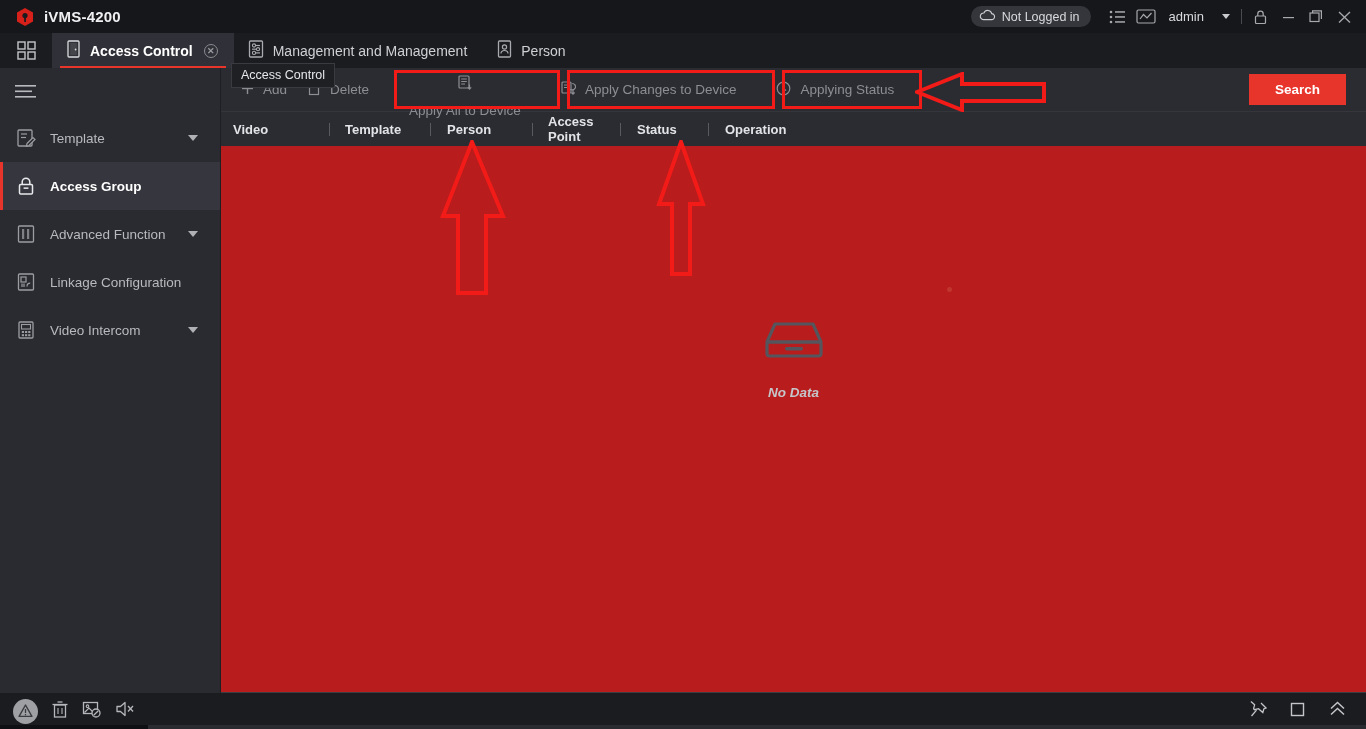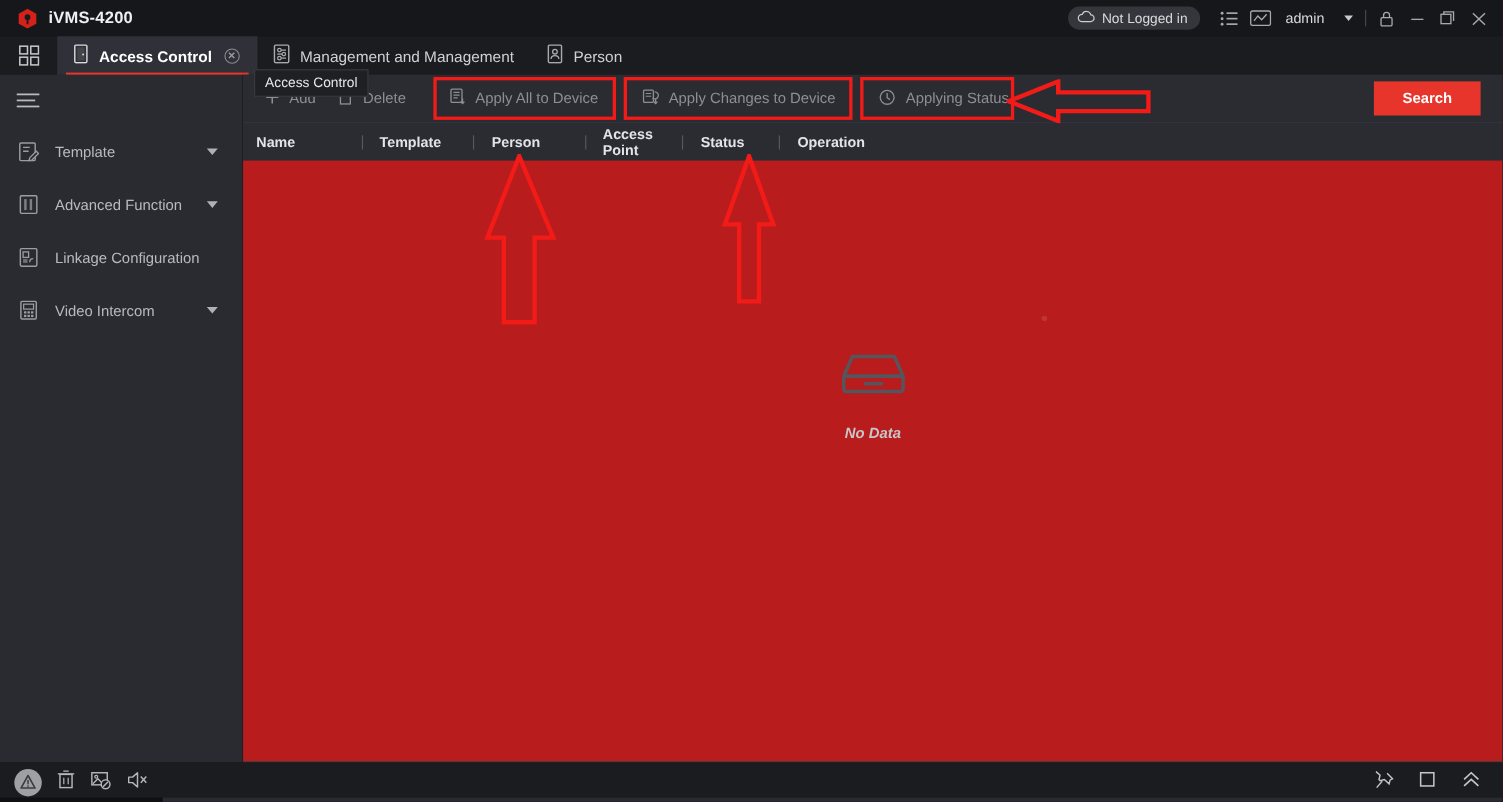--- a/index.html
+++ b/index.html
@@ -329,20 +329,30 @@
         <rect x="2" y="2" width="14" height="16" rx="1" fill="none" stroke="#9c9da1" stroke-width="1.3"></rect>
         <line x1="5" y1="6" x2="11" y2="6" stroke="#9c9da1" stroke-width="1.2"></line>
         <line x1="5" y1="9.5" x2="10" y2="9.5" stroke="#9c9da1" stroke-width="1.2"></line>
         <path d="M11 15.5l6-6 2 2-6 6-2.6.6z" fill="#2a2b31" stroke="#9c9da1" stroke-width="1.2"></path>
       </svg>
     </span>
     <span class="lbl">Template</span>
     <span class="chev"></span>
   </div>
 
+  <div class="side-item active">
+    <span class="ico">
+      <svg width="20" height="20" viewBox="0 0 20 20">
+        <rect x="3.5" y="8.5" width="13" height="9.5" rx="1.2" fill="none" stroke="#e8e9ec" stroke-width="1.5"></rect>
+        <path d="M6.2 8.5V6a3.8 3.8 0 0 1 7.6 0v2.5" fill="none" stroke="#e8e9ec" stroke-width="1.5"></path>
+        <rect x="7.6" y="11.4" width="4.8" height="1.5" fill="#e8e9ec"></rect>
+      </svg>
+    </span>
+    <span class="lbl">Access Group</span>
+  </div>
 
   <div class="side-item">
     <span class="ico">
       <svg width="20" height="20" viewBox="0 0 20 20">
         <rect x="2.5" y="2" width="15" height="16" rx="1" fill="none" stroke="#9c9da1" stroke-width="1.3"></rect>
         <rect x="6" y="5" width="2.2" height="10" fill="#9c9da1" opacity=".75"></rect>
         <rect x="11" y="5" width="2.2" height="10" fill="#9c9da1" opacity=".75"></rect>
       </svg>
     </span>
     <span class="lbl">Advanced Function</span>
@@ -396,21 +406,21 @@
       <span>
         <svg width="14" height="15" viewBox="0 0 14 15">
           <rect x="2.5" y="4" width="9" height="9.5" fill="none" stroke="#8d8e93" stroke-width="1.2"></rect>
           <line x1="1" y1="3.6" x2="13" y2="3.6" stroke="#8d8e93" stroke-width="1.2"></line>
           <line x1="5" y1="1.2" x2="9" y2="1.2" stroke="#8d8e93" stroke-width="1.2"></line>
         </svg>
       </span>
       <span>Delete</span>
     </div>
 
-    <div class="tb-btn" style="margin-left:20px;">
+    <div class="tb-btn" style="margin-left:20px;flex-direction:column;">
       <span>
         <svg width="14" height="16" viewBox="0 0 14 16">
           <rect x="1" y="1" width="10" height="12" rx="1" fill="none" stroke="#8d8e93" stroke-width="1.2"></rect>
           <line x1="3.2" y1="4" x2="8.8" y2="4" stroke="#8d8e93" stroke-width="1"></line>
           <line x1="3.2" y1="6.5" x2="8.8" y2="6.5" stroke="#8d8e93" stroke-width="1"></line>
           <line x1="3.2" y1="9" x2="7" y2="9" stroke="#8d8e93" stroke-width="1"></line>
           <path d="M11.5 9.5v4.5M9.8 12.4l1.7 1.8 1.7-1.8" fill="none" stroke="#8d8e93" stroke-width="1.2"></path>
         </svg>
       </span>
       <span>Apply All to Device</span>
@@ -437,21 +447,21 @@
         </svg>
       </span>
       <span>Applying Status</span>
     </div>
 
     <button class="search-btn">Search</button>
   </div>
 
   <div class="thead">
     <div class="th" style="width:96px;">
-        <span>Name</span>
+        <span>Video</span>
       </div>
     <div class="th-div"></div>
     <div class="th" style="width:100px;padding-left:15px;">
         <span>Template</span>
       </div>
     <div class="th-div"></div>
     <div class="th" style="width:101px;padding-left:16px;">
         <span>Person</span>
       </div>
     <div class="th-div"></div>

